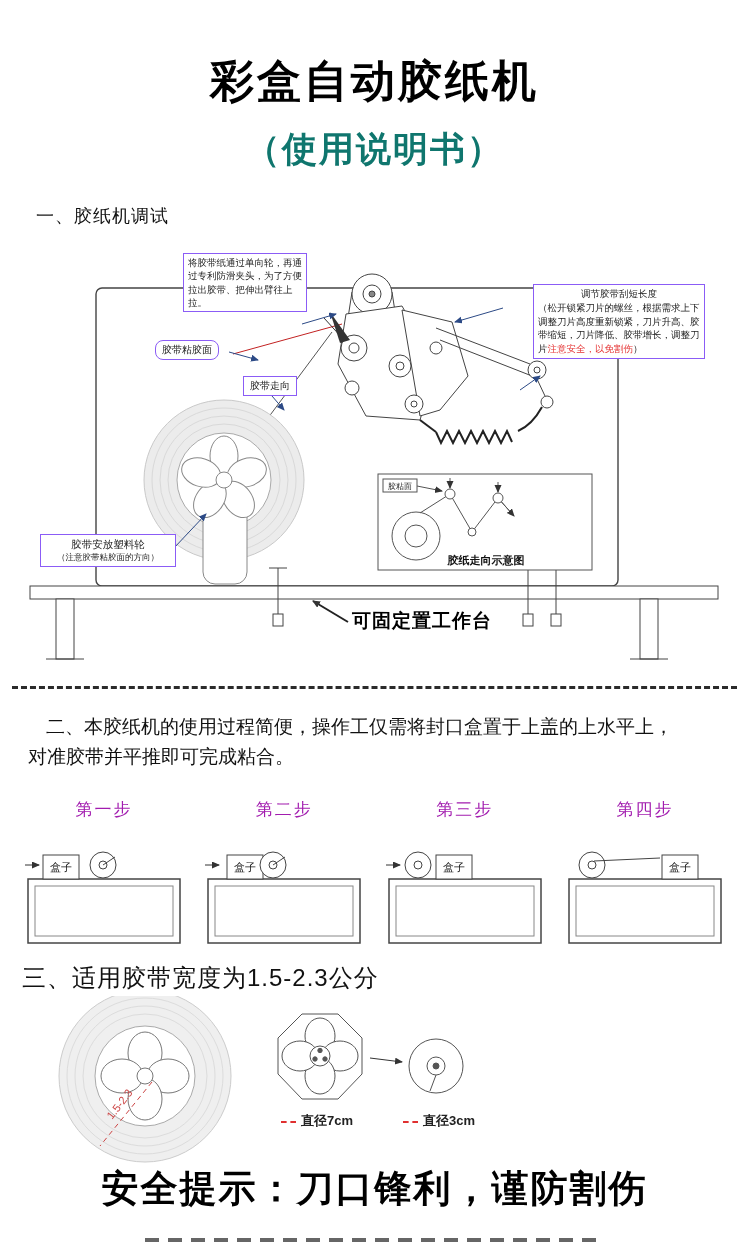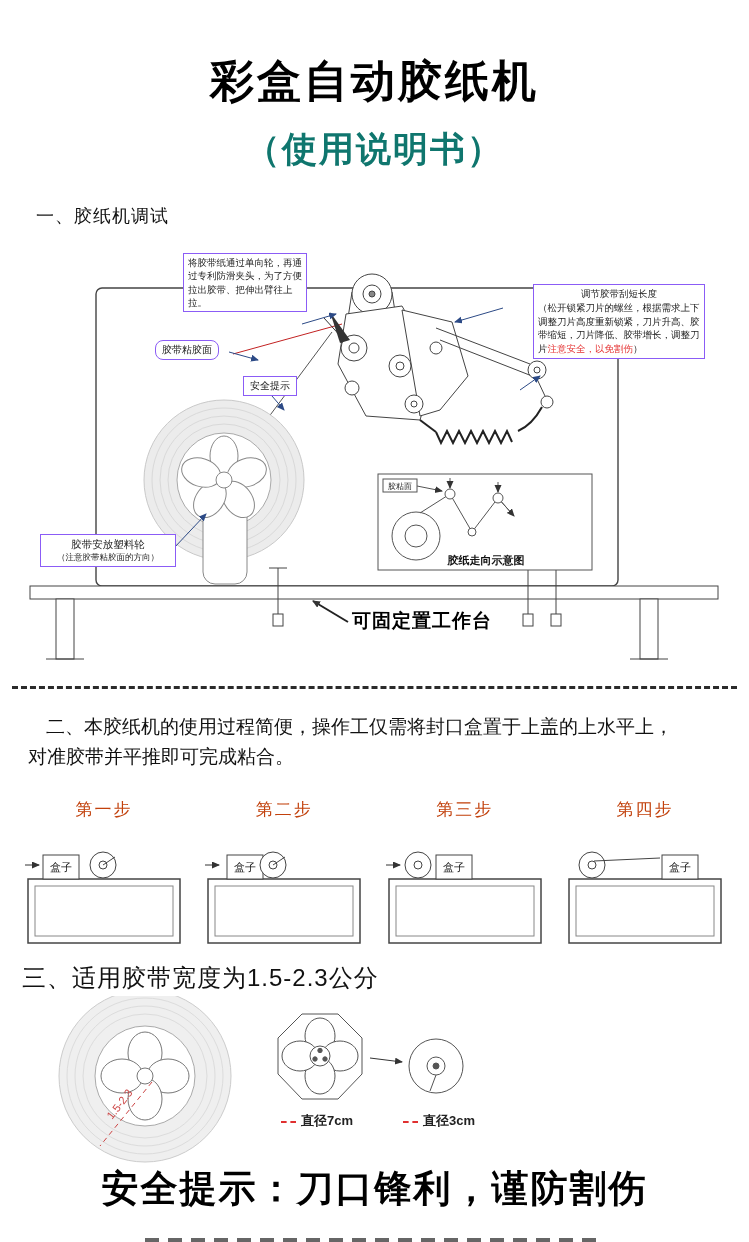--- a/index.html
+++ b/index.html
@@ -30,21 +30,21 @@
              font-family:"Liberation Serif",serif;letter-spacing:1px;color:#000;}
   
   .divider{position:absolute;top:686px;left:12px;right:12px;border-top:3px dashed #2b2b2b;}
   
   .sec2-text{position:absolute;top:712px;left:28px;right:18px;font-size:19px;
              line-height:1.6;color:#111;}
   .sec2-text .line1{text-indent:18px;}
   .steps{position:absolute;top:798px;left:20px;width:709px;display:flex;
          justify-content:space-between;}
   .step{width:168px;text-align:center;}
-  .step-label{font-family:"Liberation Serif",serif;font-size:17px;color:#c2410c;
+  .step-label{font-family:"Liberation Serif",serif;font-size:17px;color:#a21caf;
               margin-bottom:6px;letter-spacing:2px;}
   
   #sec3-heading{top:962px;left:22px;font-size:24px;text-align:right;}
   .diagram3{position:absolute;top:996px;left:0;width:749px;height:176px;}
   .dlabel{position:absolute;font-size:13px;font-weight:bold;color:#222;white-space:nowrap;}
   #d7{left:276px;top:116px;}
   #d3{left:398px;top:116px;}
   .red-dash{display:inline-block;width:15px;border-top:2px dashed #e03030;
             vertical-align:middle;margin:0 5px;}
   
@@ -175,21 +175,21 @@
         <line x1="272" y1="148" x2="284" y2="162" marker-end="url(#mN)"></line>
         <line x1="503" y1="60" x2="455" y2="74" marker-end="url(#mN)"></line>
         <line x1="520" y1="142" x2="540" y2="128" marker-end="url(#mN)"></line>
         <line x1="174" y1="300" x2="206" y2="266" marker-end="url(#mN)"></line>
       </g>
       <line x1="348" y1="374" x2="313" y2="353" stroke="#222" stroke-width="2" marker-end="url(#mD)"></line>
     </svg>
 
     <div class="co" id="co-feed">将胶带纸通过单向轮，再通过专利防滑夹头，为了方便拉出胶带、把伸出臂往上拉。</div>
     <div class="co" id="co-adhesive">胶带粘胶面</div>
-    <div class="co" id="co-direction">安全提示</div>
+    <div class="co" id="co-direction">胶带走向</div>
     <div class="co" id="co-adjust">
       <span class="t">调节胶带刮短长度</span><span>（松开锁紧刀片的螺丝，根据需求上下调整刀片高度重新锁紧，刀片升高、胶带缩短，刀片降低、胶带增长，调整刀片</span><span class="warn">注意安全，以免割伤</span><span>）</span>
     </div>
     <div class="co" id="co-wheel">
       <span class="l1">胶带安放塑料轮</span>
       <span class="l2">（注意胶带粘胶面的方向）</span>
     </div>
     <div id="worktable">可固定置工作台</div>
   </div>
 

